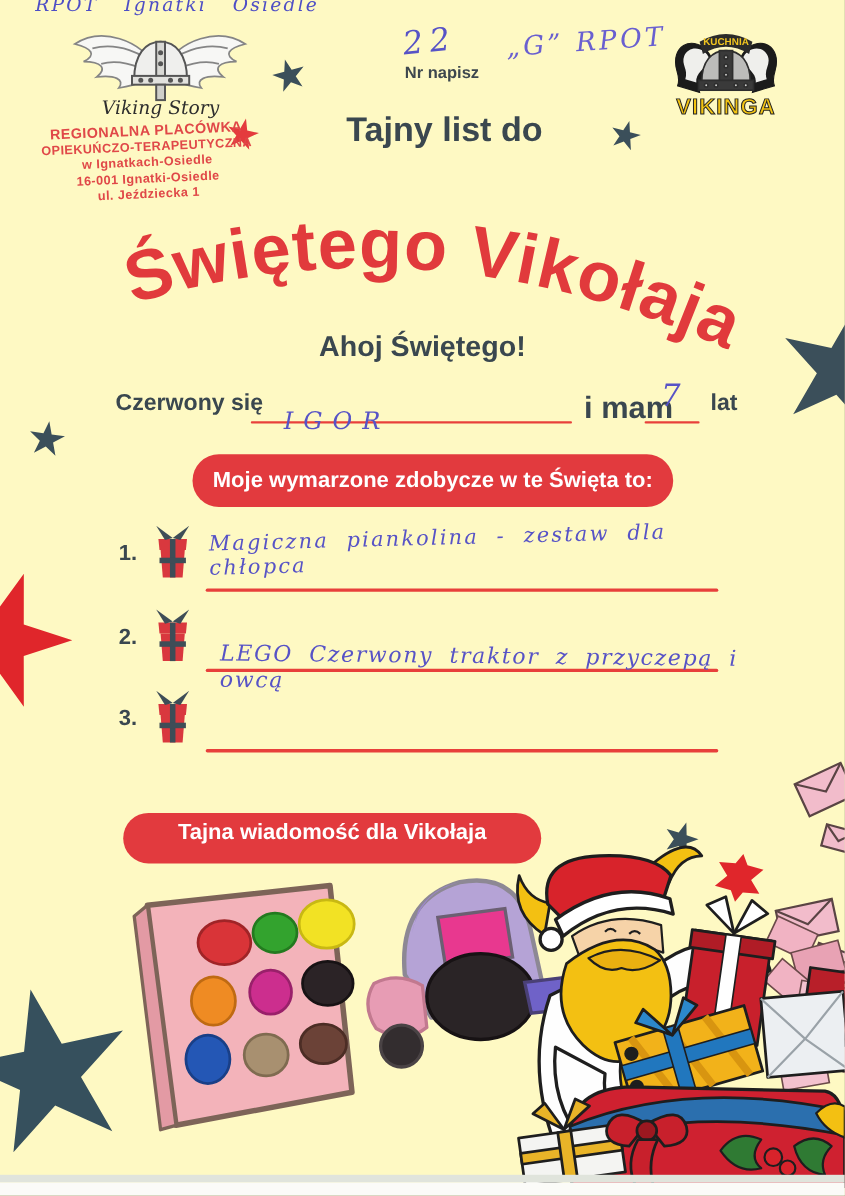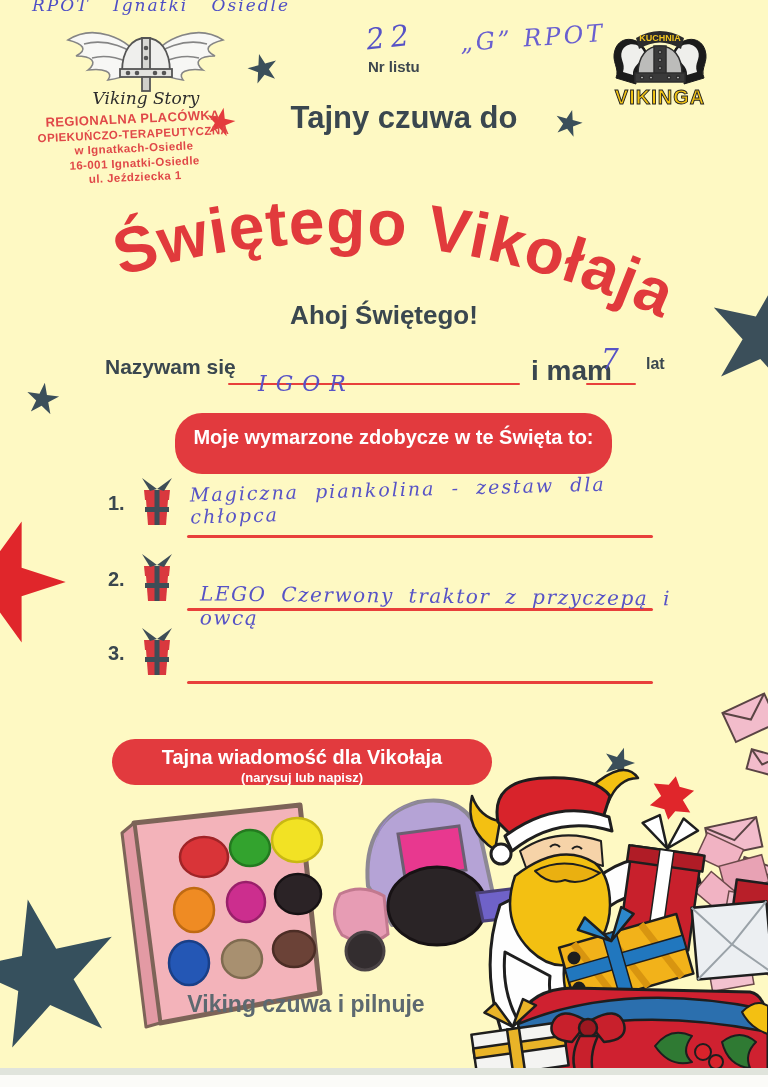--- a/index.html
+++ b/index.html
@@ -68,21 +68,21 @@
 
   <svg class="abs" style="left:700px;top:272px;" width="130" height="130" viewBox="-55 -55 110 110">
     <polygon points="0,-50 11.2,-15.4 47.6,-15.5 18.1,5.9 29.4,40.5 0,19 -29.4,40.5 -18.1,5.9 -47.6,-15.5 -11.2,-15.4" fill="#3b4f5a" transform="rotate(12)"></polygon>
   </svg>
 
   <svg class="abs" style="left:-42px;top:890px;" width="172" height="172" viewBox="-55 -55 110 110">
     <polygon points="0,-50 11.2,-15.4 47.6,-15.5 18.1,5.9 29.4,40.5 0,19 -29.4,40.5 -18.1,5.9 -47.6,-15.5 -11.2,-15.4" fill="#36505d" transform="rotate(-12)"></polygon>
   </svg>
 
   <div class="abs hand" style="left:366px;top:20px;font-size:29px;letter-spacing:6px;transform:rotate(-6deg);">22</div>
-  <div class="abs" style="left:368px;top:58px;font-size:15px;font-weight:600;color:#3d474e;">Nr listu</div>
+  <div class="abs" style="left:368px;top:58px;font-size:15px;font-weight:600;color:#3d474e;">Nr napisz</div>
   <div class="abs hand" style="left:460px;top:24px;font-size:24px;letter-spacing:3px;color:#695fd0;transform:rotate(-4deg);">„G” RPOT</div>
 
   <svg class="abs" style="left:608px;top:16px;" width="104" height="94" viewBox="0 0 104 94">
 
     <g fill="#1b1b1b" stroke="#1b1b1b" stroke-width="1">
       <path d="M40 40 C34 20,12 18,7 34 C3 46,12 52,8 62 L28 68 C25 57,36 52,40 40 Z"></path>
       <path d="M64 40 C70 20,92 18,97 34 C101 46,92 52,96 62 L76 68 C79 57,68 52,64 40 Z"></path>
     </g>
     <path d="M37 38 C33 26,18 25,14 35 C11 43,18 47,15 56 L25 59 C24 50,33 47,37 38 Z" fill="#efefec"></path>
     <path d="M67 38 C71 26,86 25,90 35 C93 43,86 47,89 56 L79 59 C80 50,71 47,67 38 Z" fill="#efefec"></path>
@@ -106,40 +106,40 @@
   </svg>
 
   <div class="abs stamp" style="left:36px;top:112px;width:196px;">
     <div class="s1">REGIONALNA PLACÓWKA</div>
     <div>OPIEKUŃCZO-TERAPEUTYCZNA</div>
     <div>w Ignatkach-Osiedle</div>
     <div>16-001 Ignatki-Osiedle</div>
     <div>ul. Jeździecka 1</div>
   </div>
 
-  <div class="abs bold-dark" style="left:234px;top:100px;width:340px;text-align:center;font-size:31px;">Tajny czuwa do</div>
+  <div class="abs bold-dark" style="left:234px;top:100px;width:340px;text-align:center;font-size:31px;">Tajny list do</div>
 
   <svg class="abs" style="left:0;top:0;" width="768" height="400" viewBox="0 0 768 400">
     <path id="titlearc" d="M 58 298 Q 388 168 722 348" fill="none"></path>
     <text font-family="Liberation Sans,sans-serif" font-size="64" font-weight="900" fill="#e13a3c" letter-spacing="1">
       <textPath href="#titlearc" startOffset="50%" text-anchor="middle">Świętego Vikołaja</textPath>
     </text>
   </svg>
 
   <div class="abs bold-dark" style="left:184px;top:300px;width:400px;text-align:center;font-size:26px;">Ahoj Świętego!</div>
 
-  <div class="abs bold-dark" style="left:105px;top:355px;font-size:21px;">Nazywam się</div>
+  <div class="abs bold-dark" style="left:105px;top:355px;font-size:21px;">Czerwony się</div>
   <div class="abs redline" style="left:228px;top:383px;width:292px;height:2px;"></div>
   <div class="abs hand" style="left:258px;top:350px;font-size:22px;letter-spacing:9px;margin-top:21px;">IGOR</div>
   <div class="abs bold-dark" style="left:531px;top:355px;font-size:28px;">i mam</div>
   <div class="abs redline" style="left:586px;top:383px;width:50px;height:2px;"></div>
   <div class="abs hand" style="left:601px;top:343px;font-size:28px;">7</div>
-  <div class="abs bold-dark" style="left:646px;top:355px;font-size:16px;">lat</div>
-
-  <div class="abs banner" style="left:175px;top:413px;width:437px;height:61px;line-height:48px;font-size:20px;font-weight:800;">Moje wymarzone zdobycze w te Święta to:</div>
+  <div class="abs bold-dark" style="left:646px;top:355px;font-size:21px;">lat</div>
+
+  <div class="abs banner" style="left:175px;top:413px;width:437px;height:48px;line-height:48px;font-size:20px;font-weight:800;">Moje wymarzone zdobycze w te Święta to:</div>
 
   <div class="abs bold-dark" style="left:108px;top:492px;font-size:20px;">1.</div>
   <svg class="abs" style="left:137px;top:476px;" width="40" height="50" viewBox="0 0 40 50">
     <polygon points="7,14 33,14 32,24 8,24" fill="#d9383e"></polygon>
     <polygon points="9,24 31,24 29,49 11,49" fill="#d9383e"></polygon>
     <rect x="17.5" y="14" width="5" height="35" fill="#3e4d57"></rect>
     <rect x="8" y="31" width="24" height="5" fill="#3e4d57"></rect>
     <polygon points="20,13 5,2 13,15" fill="#3e4d57"></polygon>
     <polygon points="20,13 35,2 27,15" fill="#3e4d57"></polygon>
   </svg>
@@ -165,21 +165,20 @@
     <rect x="17.5" y="14" width="5" height="35" fill="#3e4d57"></rect>
     <rect x="8" y="31" width="24" height="5" fill="#3e4d57"></rect>
     <polygon points="20,13 5,2 13,15" fill="#3e4d57"></polygon>
     <polygon points="20,13 35,2 27,15" fill="#3e4d57"></polygon>
   </svg>
   <div class="abs hand" style="left:200px;top:650px;width:500px;font-size:20px;"></div>
   <div class="abs redline" style="left:187px;top:681px;width:466px;"></div>
 
   <div class="abs banner" style="left:112px;top:739px;width:380px;height:46px;padding-top:6px;box-sizing:border-box;">
     <div style="font-size:20px;font-weight:800;line-height:25px;">Tajna wiadomość dla Vikołaja</div>
-    <div style="font-size:13px;font-weight:700;line-height:15px;">(narysuj lub napisz)</div>
   </div>
 
   <svg class="abs" style="left:112px;top:795px;" width="230" height="238" viewBox="0 0 230 238">
     <polygon points="22,28 188,10 208,198 48,228" fill="#f3b3ba" stroke="#7d6458" stroke-width="5" stroke-linejoin="round"></polygon>
     <polygon points="22,28 48,228 34,232 10,38" fill="#e39aa4" stroke="#7d6458" stroke-width="3" stroke-linejoin="round"></polygon>
     <g stroke-width="2.5">
       <ellipse cx="92" cy="62" rx="24" ry="20" fill="#d93438" stroke="#a02427"></ellipse>
       <ellipse cx="138" cy="53" rx="20" ry="18" fill="#33a32e" stroke="#237a1f"></ellipse>
       <ellipse cx="185" cy="45" rx="25" ry="22" fill="#f2e224" stroke="#c8b813"></ellipse>
       <ellipse cx="82" cy="115" rx="20" ry="22" fill="#ef8b23" stroke="#bf6a12"></ellipse>
@@ -308,19 +307,18 @@
 
     <g stroke="#1e1e1e" stroke-width="2.5" stroke-linejoin="round">
       <path d="M128 332 Q100 314 92 334 Q88 350 112 352 Z" fill="#c8202c"></path>
       <path d="M128 332 Q158 314 164 334 Q168 350 144 352 Z" fill="#c8202c"></path>
       <circle cx="128" cy="338" r="9" fill="#9c1820"></circle>
       <path d="M120 346 Q108 368 118 388 L134 388 Q128 366 138 346 Z" fill="#c8202c"></path>
     </g>
   </svg>
 
   <div class="abs footer-txt" style="left:146px;top:992px;width:320px;font-size:23px;line-height:25px;">
-    <div>Viking czuwa i pilnuje</div>
   </div>
 
   <div class="abs" style="left:0;top:1068px;width:768px;height:7px;background:#e0e4dc;"></div>
   <div class="abs" style="left:0;top:1075px;width:768px;height:12px;background:#fbfbf8;"></div>
 
 </div>
 
 </body></html>

